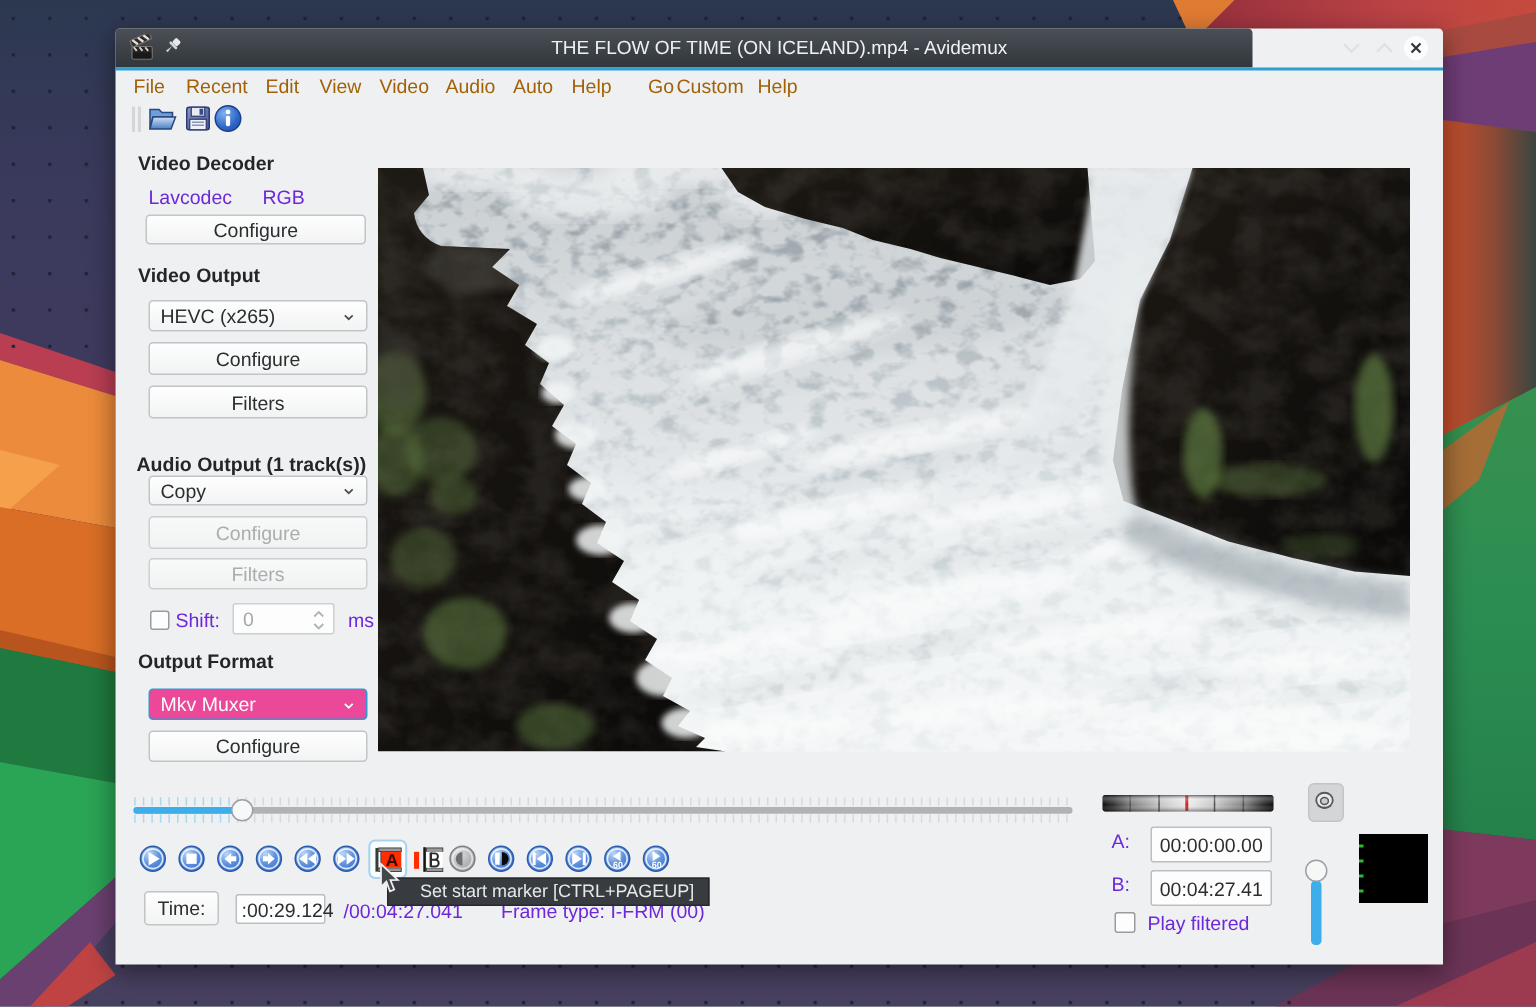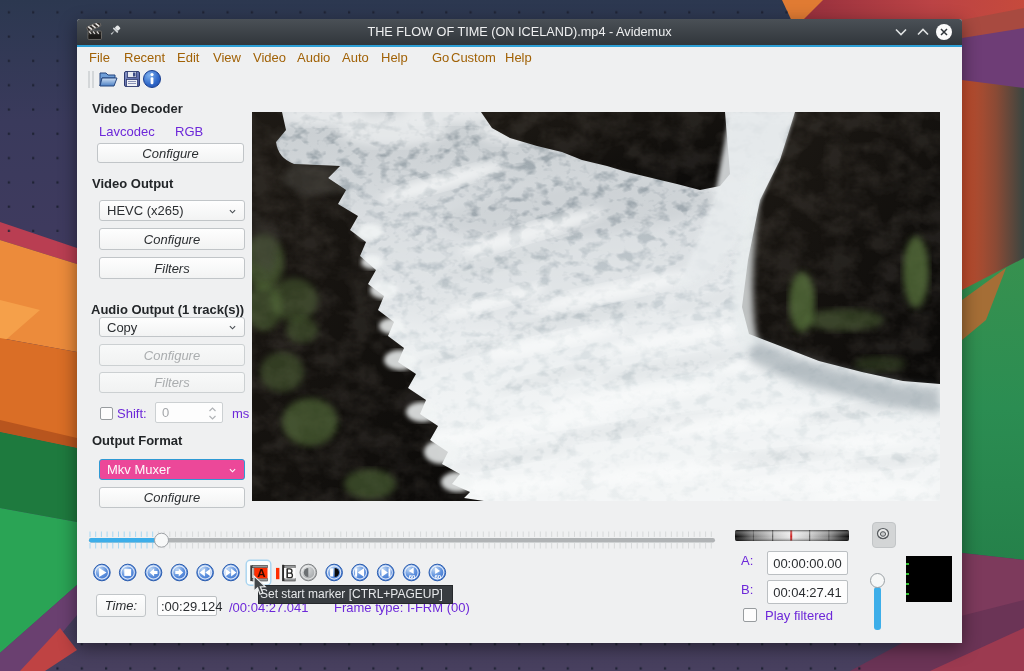--- a/index.html
+++ b/index.html
@@ -1,28 +1,28 @@
 <!DOCTYPE html>
 <html><head>
 <meta charset="utf-8">
 <style>
   html,body{margin:0;padding:0;width:1024px;height:671px;overflow:hidden;-webkit-font-smoothing:antialiased;}
   body{font-family:"Liberation Sans",sans-serif;position:relative;background:#2d3950;}
   .abs{position:absolute;}
   #win{position:absolute;left:77px;top:19px;width:885px;height:624px;background:#eff0f1;
        border-radius:3px 3px 0 0;box-shadow:0 5px 18px rgba(0,0,0,.45);}
-  #titlebar{position:absolute;left:0;top:0;width:885px;height:26px;
-       background:linear-gradient(#4a5056,#31363b);border-radius:3px 3px 0 0;}
+  #titlebar{position:absolute;left:0;top:0;width:744px;height:26px;
+       background:linear-gradient(#4a5056,#31363b);border-radius:3px 3px 0 0;padding-left:14px;}
   #titletext{position:absolute;left:0;top:6px;width:885px;text-align:center;
        font-size:12.7px;color:#eff0f1;}
   #blueline{position:absolute;left:0;top:26px;width:885px;height:2px;background:#2d9fd6;}
   .menuitem{position:absolute;top:31px;font-size:13px;color:#a16207;}
   .btn{position:absolute;background:linear-gradient(#fefefe,#f2f3f3);
        border:1px solid #c1c5c8;border-radius:3px;font-size:13px;color:#2b2e31;
-       display:flex;align-items:center;justify-content:center;box-sizing:border-box;font-style:italic;}
+       display:flex;align-items:center;justify-content:center;box-sizing:border-box;}
   .btn.dis{color:#aaadaf;border-color:#ccd0d2;background:linear-gradient(#f8f9f9,#f1f2f2);}
   .combo{position:absolute;background:linear-gradient(#fefefe,#f2f3f3);
        border:1px solid #c1c5c8;border-radius:3px;font-size:13px;color:#2b2e31;
        display:flex;align-items:center;box-sizing:border-box;padding-left:7px;}
   .chev{position:absolute;right:8px;top:50%;margin-top:-3px;width:7px;height:7px;}
   .hdr{position:absolute;font-size:13px;font-weight:bold;color:#232629;}
   .lbl{position:absolute;font-size:13px;color:#6d28d9;}
   .field{position:absolute;background:#fdfdfd;border:1px solid #bbbfc2;border-radius:2px;
        font-size:13px;color:#2b2e31;display:flex;align-items:center;box-sizing:border-box;}
 </style>
@@ -611,21 +611,21 @@
       <text x="323" y="28.9" text-anchor="middle" fill="#fff" font-size="6px" font-weight="bold" font-family="&quot;Liberation Sans&quot;,sans-serif">60</text>
       <circle cx="348.3" cy="22.5" r="8.3" fill="url(#bg1)" stroke="#2a5cae" stroke-width="1"></circle>
       <circle cx="348.3" cy="22.5" r="6.6" fill="none" stroke="rgba(255,255,255,.8)" stroke-width="1.1"></circle>
       <polygon points="346.1,17.3 351.1,20.9 346.1,24.1" fill="#fff"></polygon>
       <text x="348.8" y="28.9" text-anchor="middle" fill="#fff" font-size="6px" font-weight="bold" font-family="&quot;Liberation Sans&quot;,sans-serif">60</text>
     </svg>
   <div class="btn" style="left:19px;top:575px;width:50px;height:23px">Time:</div>
   <div class="field" style="left:80px;top:577px;width:60px;height:20px;padding-left:3px">:00:29.124</div>
   <div class="lbl" style="left:152px;top:581px">/00:04:27.041</div>
   <div class="lbl" style="left:257px;top:581px">Frame type: I-FRM (00)</div>
-  <div class="abs" style="left:181px;top:566px;width:192px;height:17px;background:#383c40;border:1px solid #26292c;color:#e6e8ea;font-size:12px;padding-left:1px;line-height:17px">Set start marker [CTRL+PAGEUP]</div>
+  <div class="abs" style="left:181px;top:566px;width:192px;height:17px;background:#383c40;border:1px solid #26292c;color:#e6e8ea;font-size:12px;padding-left:21px;line-height:17px">Set start marker [CTRL+PAGEUP]</div>
   <svg class="abs" style="left:176px;top:556px" width="14" height="21" viewBox="0 0 14 21">
     <path d="M1,1 L1,16.2 L4.6,12.8 L7,19.2 L9.8,18 L7.3,11.8 L12.2,11.6 Z" fill="#43474a" stroke="#eceeef" stroke-width="1.2"></path>
   </svg>
   <svg id="jog" class="abs" style="left:657px;top:510px" width="116" height="13" viewBox="0 0 116 13">
     <defs>
         <linearGradient id="jg" x1="0" y1="0" x2="1" y2="0">
       <stop offset="0" stop-color="#0a0a0a"></stop>
           <stop offset=".06" stop-color="#2e2e2e"></stop>
       <stop offset=".16" stop-color="#7d7d7d"></stop>
           <stop offset=".33" stop-color="#c4c4c4"></stop>

